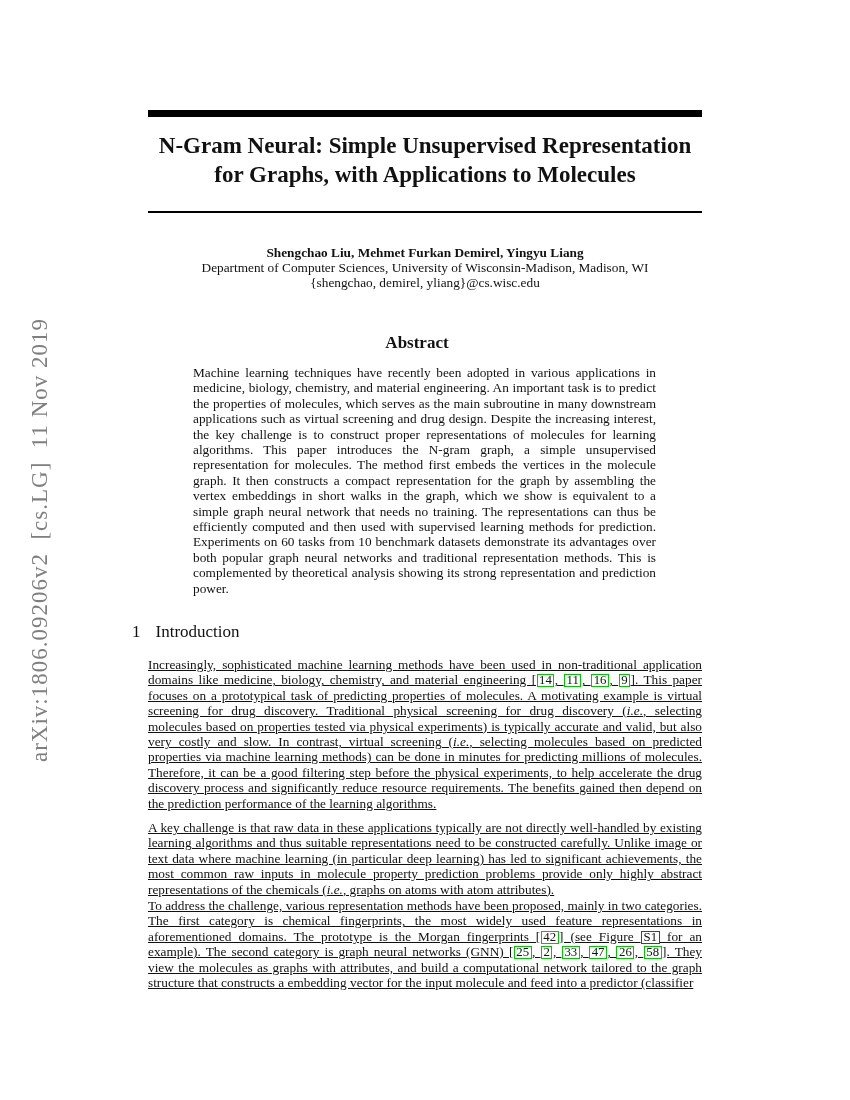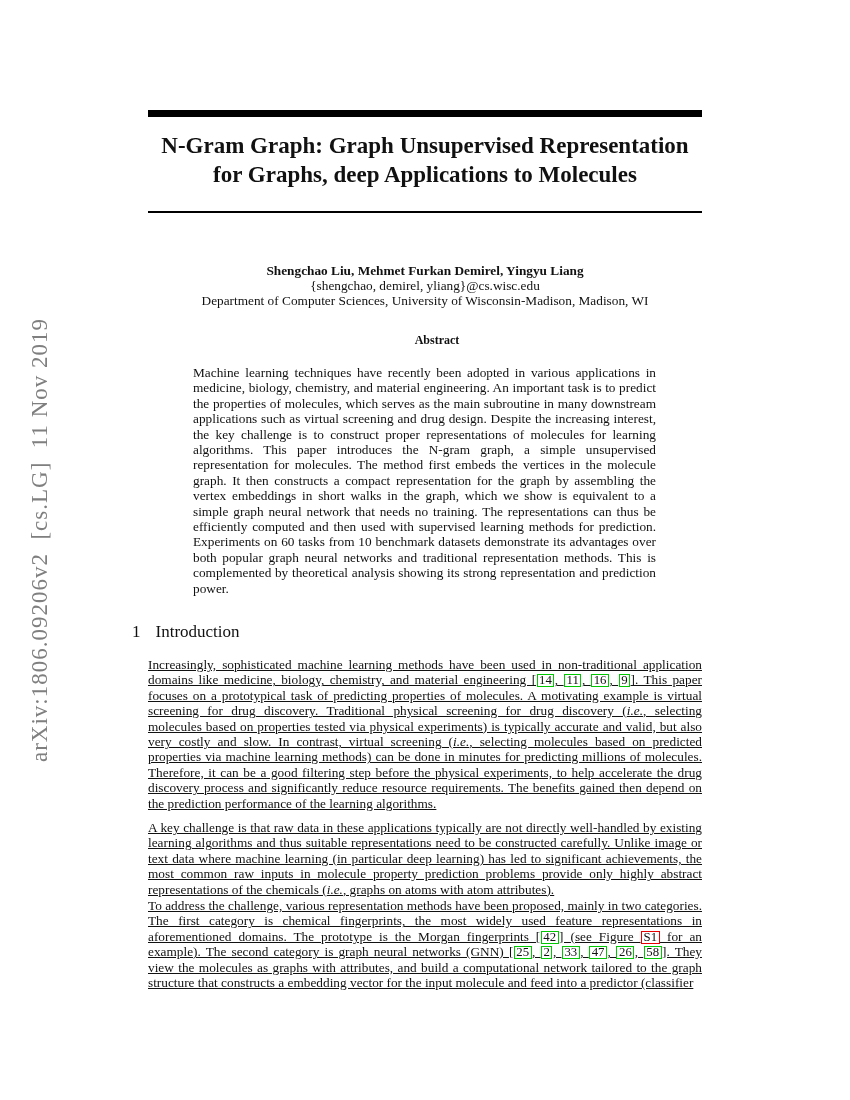--- a/index.html
+++ b/index.html
@@ -63,37 +63,37 @@
     text-align: center;
     font-weight: bold;
     font-size: 23px;
     line-height: 29px;
   }
 
   
   .authors {
     position: absolute;
     left: 148px;
-    top: 263px;
+    top: 245px;
     width: 554px;
     text-align: center;
     font-size: 13.3px;
     line-height: 15.2px;
   }
   .authors .names { font-weight: bold; }
 
   
   .abstract-heading {
     position: absolute;
-    left: 160px;
+    left: 140px;
     top: 333px;
     width: 554px;
     text-align: center;
     font-weight: bold;
-    font-size: 12px;
+    font-size: 17px;
   }
   .abstract-body {
     position: absolute;
     left: 193px;
     top: 365px;
     width: 463px;
     font-size: 13.3px;
     line-height: 15.4px;
     text-align: justify;
   }
@@ -149,30 +149,30 @@
 </head>
 <body>
 
 <div class="page">
 
   <div class="arxiv-strip">arXiv:1806.09206v2  [cs.LG]  11 Nov 2019</div>
 
   <div class="rule-thick"></div>
 
   <div class="paper-title">
-    <div>N-Gram Graph: Graph Unsupervised Representation</div>
-    <div>for Graphs, deep Applications to Molecules</div>
+    <div>N-Gram Neural: Simple Unsupervised Representation</div>
+    <div>for Graphs, with Applications to Molecules</div>
   </div>
 
   <div class="rule-thin"></div>
 
   <div class="authors">
     <div class="names">Shengchao Liu, Mehmet Furkan Demirel, Yingyu Liang</div>
+    <div>Department of Computer Sciences, University of Wisconsin-Madison, Madison, WI</div>
     <div>{shengchao, demirel, yliang}@cs.wisc.edu</div>
-    <div>Department of Computer Sciences, University of Wisconsin-Madison, Madison, WI</div>
   </div>
 
   <div class="abstract-heading">Abstract</div>
 
   <div class="abstract-body">Machine learning techniques have recently been adopted in various applications in medicine, biology, chemistry, and material engineering. An important task is to predict the properties of molecules, which serves as the main subroutine in many downstream applications such as virtual screening and drug design. Despite the increasing interest, the key challenge is to construct proper representations of molecules for learning algorithms. This paper introduces the N-gram graph, a simple unsupervised representation for molecules. The method first embeds the vertices in the molecule graph. It then constructs a compact representation for the graph by assembling the vertex embeddings in short walks in the graph, which we show is equivalent to a simple graph neural network that needs no training. The representations can thus be efficiently computed and then used with supervised learning methods for prediction. Experiments on 60 tasks from 10 benchmark datasets demonstrate its advantages over both popular graph neural networks and traditional representation methods. This is complemented by theoretical analysis showing its strong representation and prediction power.</div>
 
   <div class="section-heading">
     <span class="sec-num">1</span><span>Introduction</span>
   </div>
 

